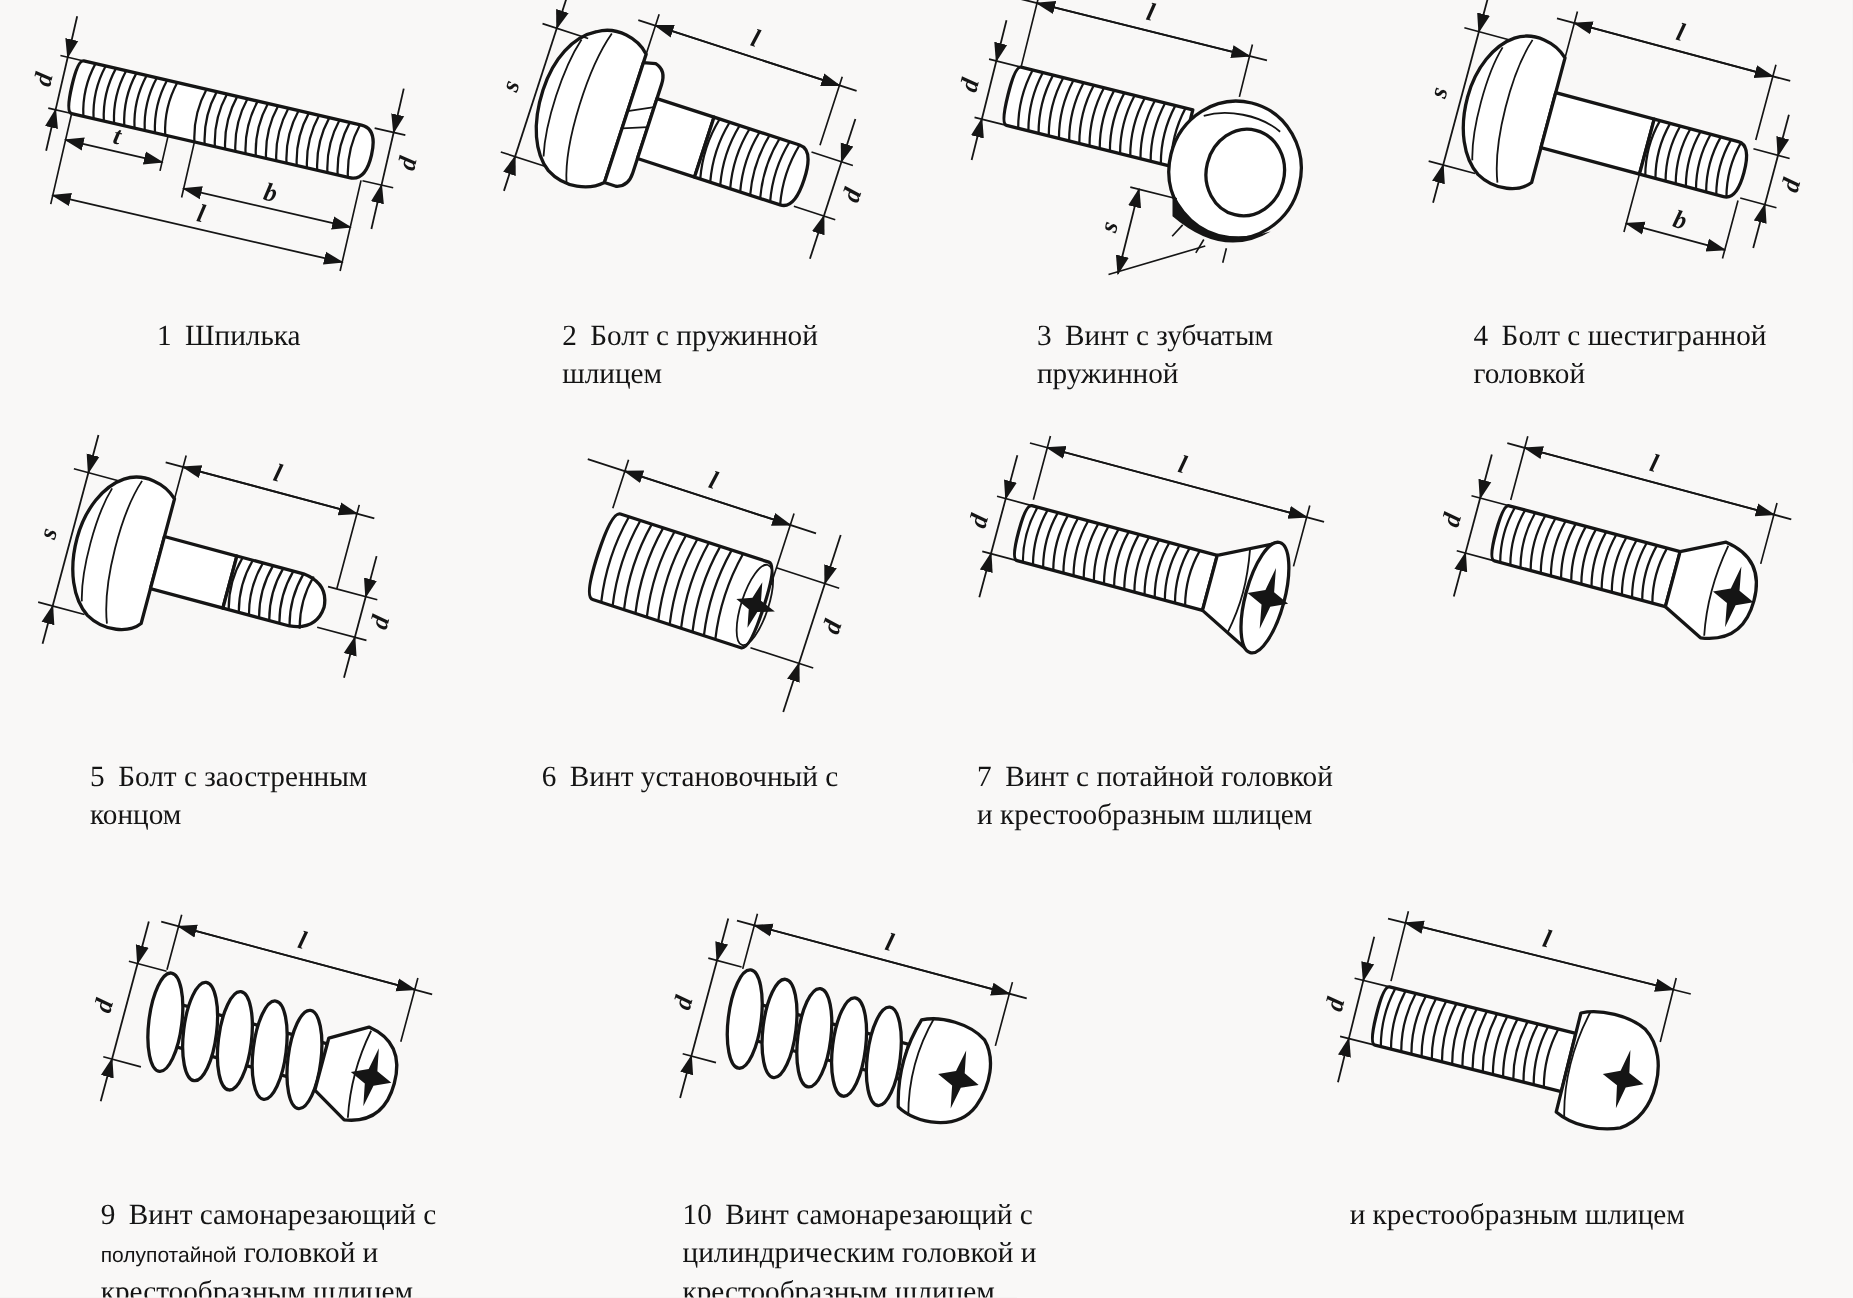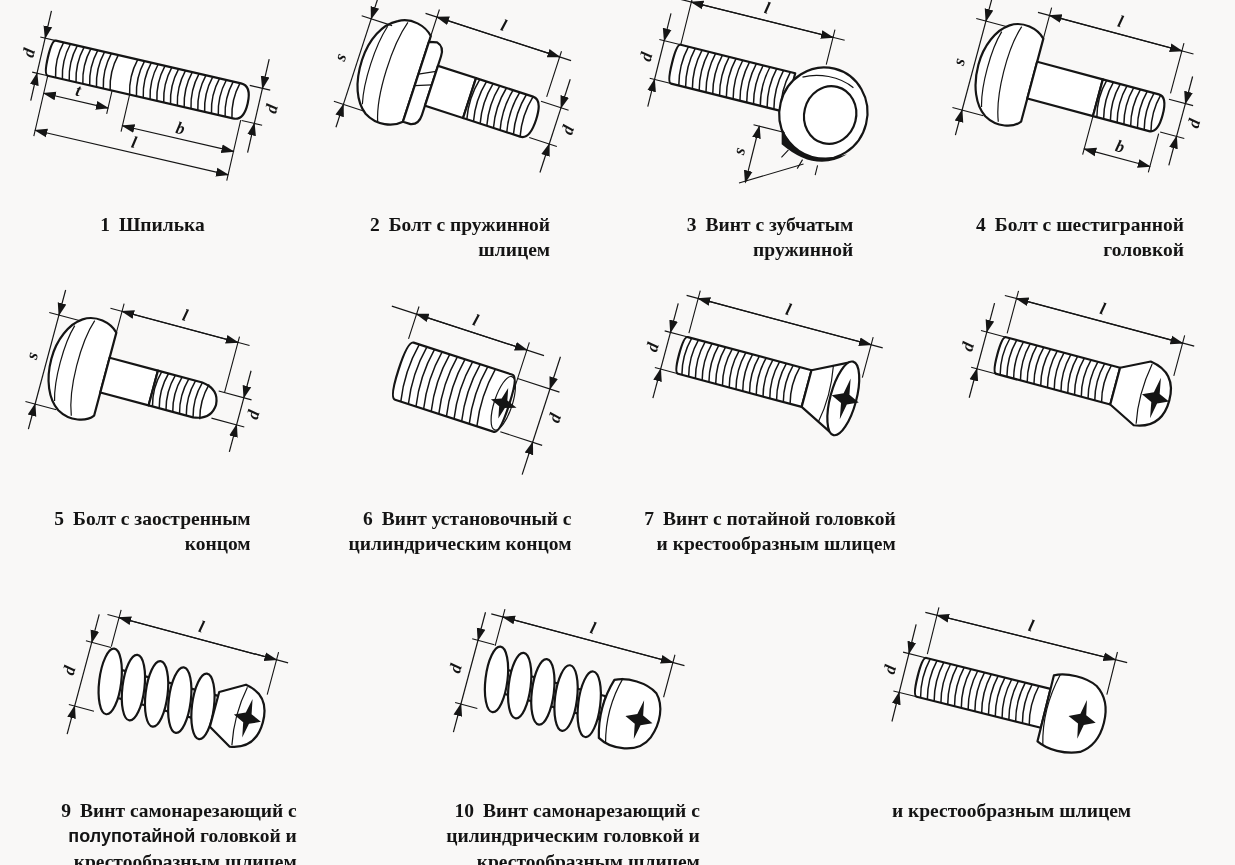--- a/index.html
+++ b/index.html
@@ -7,23 +7,23 @@
   #sheet{position:relative;width:1235px;height:865px;background:#f9f8f7;overflow:hidden;
          font-family:"Liberation Serif",serif;color:#141414;}
   .row{position:absolute;left:0;width:1235px;display:grid;}
   #row1{top:0;height:288px;grid-template-columns:305px 310px 310px 310px;}
   #row2{top:288px;height:312px;grid-template-columns:305px 310px 310px 310px;}
   #row3{top:600px;height:265px;grid-template-columns:358px 430px 447px;}
   .cell{display:flex;flex-direction:column;align-items:center;}
   .draw{flex:0 0 auto;}
   #row2 .draw{margin-top:6px;}
   #row3 .draw{margin-top:8px;}
-  .cap{text-align:right;font-weight:bold;font-size:19.5px;line-height:1.3;margin-top:0px;}
+  .cap{text-align:left;font-weight:normal;font-size:19.5px;line-height:1.3;margin-top:0px;}
   .cap .num{margin-right:9px;}
-  .cap .sans{font-family:"Liberation Sans",sans-serif;font-size:18px;}
+  .cap .sans{font-family:"Liberation Sans",sans-serif;font-size:14px;}
   
   svg{overflow:visible;}
   .body{fill:#ffffff;stroke:#151515;stroke-width:2.2;stroke-linejoin:round;}
   .thr{fill:none;stroke:#151515;stroke-width:1.5;}
   .thin{fill:none;stroke:#151515;stroke-width:1.2;}
   .ext{fill:none;stroke:#151515;stroke-width:1.1;}
   .blk{fill:#151515;stroke:none;}
   .dimlab{font-family:"Liberation Serif",serif;font-style:italic;font-weight:bold;
           font-size:17px;fill:#151515;text-anchor:middle;}
 </style>
@@ -213,21 +213,20 @@
         <text class="dimlab" x="144" y="27">l</text>
         <path class="ext" d="M202,64 L246,64 M202,120 L246,120"></path>
         <line class="thin" x1="236" y1="30" x2="236" y2="64" marker-end="url(#arw)"></line>
         <line class="thin" x1="236" y1="154" x2="236" y2="120" marker-end="url(#arw)"></line>
         <line class="thin" x1="236" y1="64" x2="236" y2="120"></line>
         <text class="dimlab" transform="rotate(-90 250 90)" x="250" y="95">d</text>
       </g>
     </svg>
     <div class="cap">
       <div><span class="num">6</span><span>Винт установочный с</span></div>
-      <div>цилиндрическим концом</div>
     </div>
   </div>
 
   <div class="cell">
     <svg class="draw" width="300" height="212" viewBox="0 0 300 212">
       <g transform="rotate(15 150 92)">
         <path class="body" d="M58,66 L186,66 L186,104 L58,104 Q54,104 54,85 Q54,66 58,66 Z"></path>
         <path class="thr" d="M62,66q-5,19 0,38m7,-38q-5,19 0,38m7,-38q-5,19 0,38m7,-38q-5,19 0,38m7,-38q-5,19 0,38m7,-38q-5,19 0,38m7,-38q-5,19 0,38m7,-38q-5,19 0,38m7,-38q-5,19 0,38m7,-38q-5,19 0,38m7,-38q-5,19 0,38m7,-38q-5,19 0,38m7,-38q-5,19 0,38m7,-38q-5,19 0,38m7,-38q-5,19 0,38m7,-38q-5,19 0,38m7,-38q-5,19 0,38"></path>
         <path class="body" d="M186,66 L222,48 L222,122 L186,104 Z"></path>
         <path class="thin" d="M206,56 C210,78 210,94 206,114"></path>

